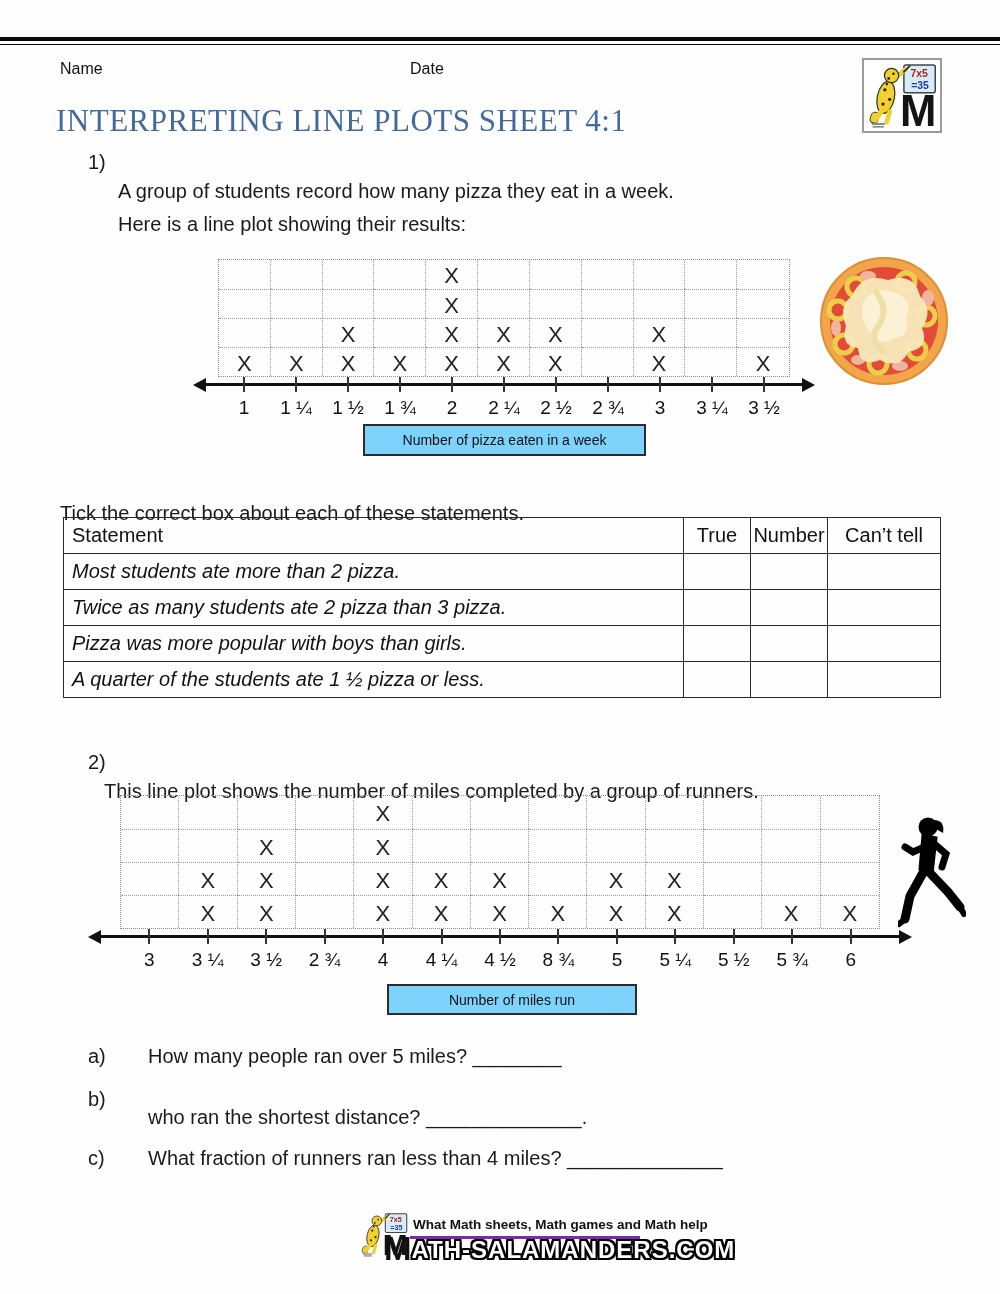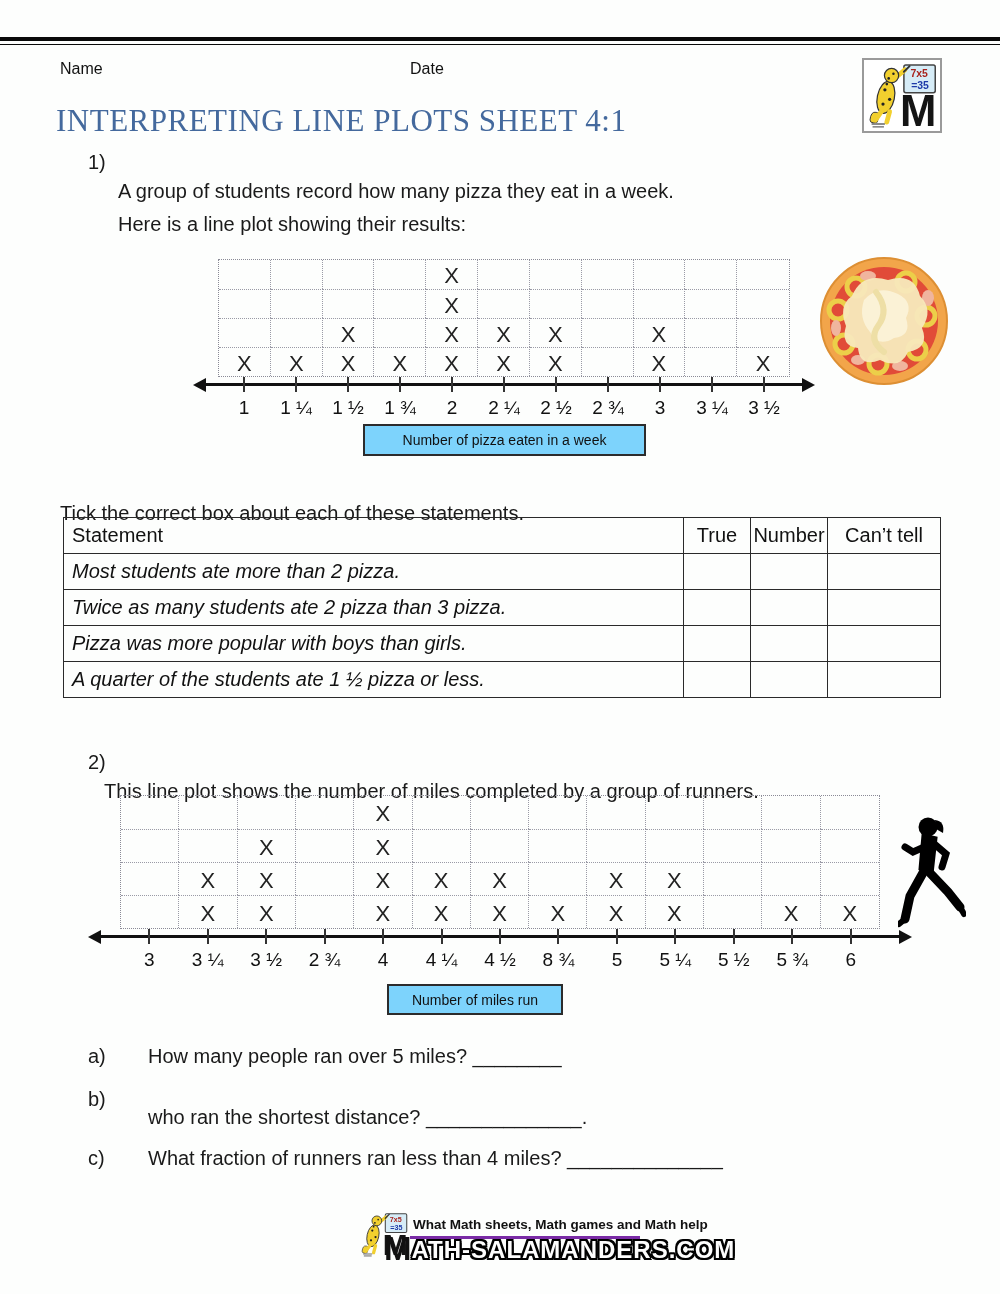--- a/index.html
+++ b/index.html
@@ -59,21 +59,21 @@
   .tick-bar { width:2px; height:15px; background:#333; }
   .plot-labels { display:grid; margin-top:4px; }
   .plot-label { text-align:center; font-size:19px; color:#111; white-space:nowrap; }
 
   .plot-title-box {
     position:absolute; border:2px solid #2c2c2c; background:#7dd3fc;
     display:flex; align-items:center; justify-content:center;
     font-size:14px; color:#111;
   }
   #plot1-title-box { left:363px; top:424px; width:283px; height:32px; }
-  #plot2-title-box { left:387px; top:984px; width:176px; height:31px; }
+  #plot2-title-box { left:387px; top:984px; width:250px; height:31px; }
 
   
   #tick-instruction { left:60px; top:473px; font-size:20px; }
   #statement-table { left:63px; top:517px; }
   #statement-table table { border-collapse:collapse; table-layout:fixed; width:877px; }
   #statement-table td, #statement-table th {
     border:1.5px solid #2a2a2a; height:36px; vertical-align:middle;
     font-weight:normal; font-size:20px; color:#111;
   }
   #statement-table th { text-align:left; padding-left:8px; }

